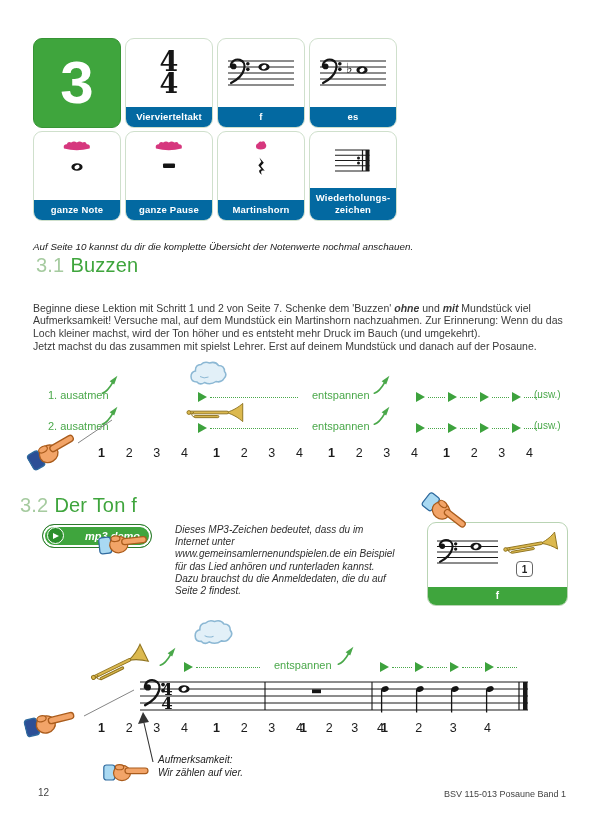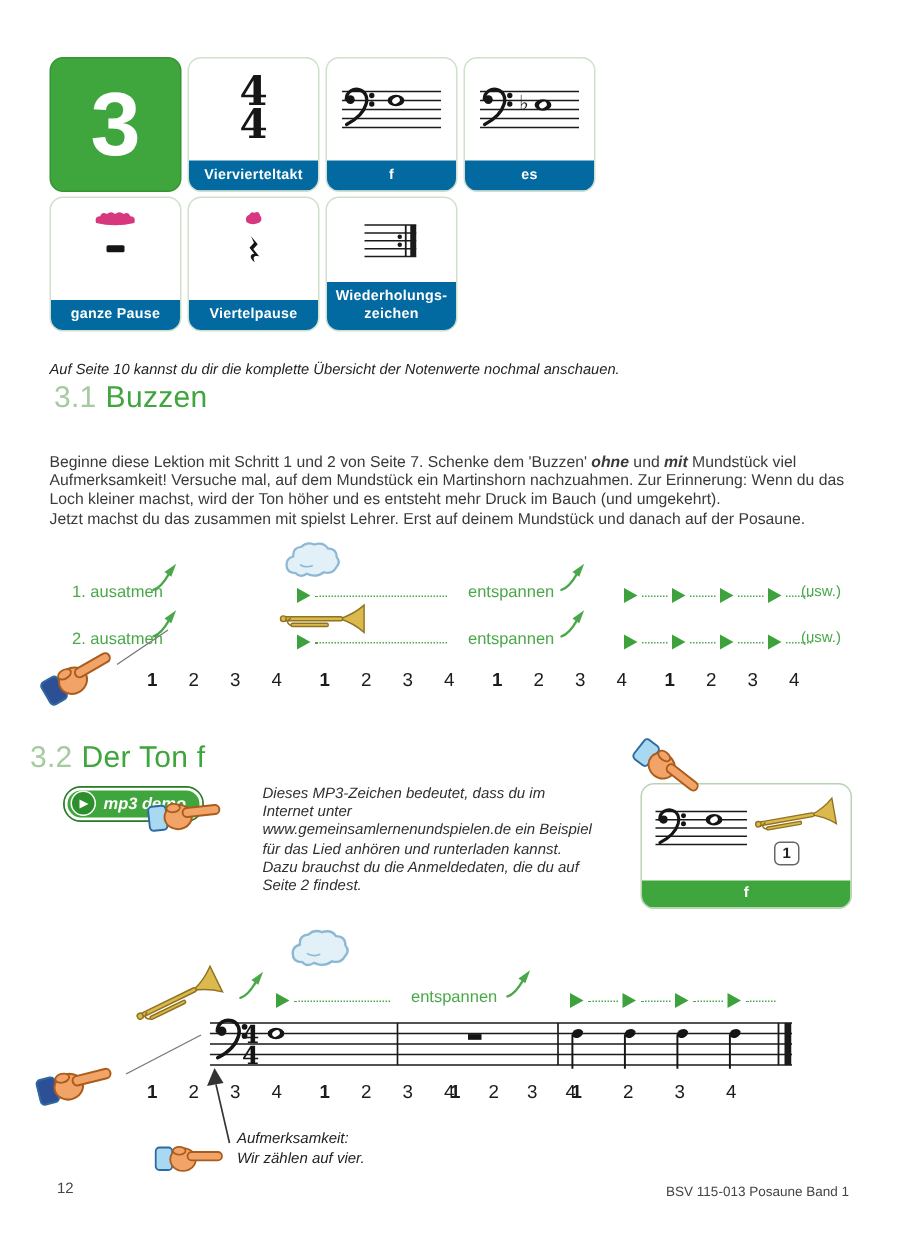--- a/index.html
+++ b/index.html
@@ -38,21 +38,21 @@
   .chain{position:absolute;display:flex;align-items:center;}
   .tri{display:inline-block;width:0;height:0;border-left:9px solid #3da23d;
        border-top:5px solid transparent;border-bottom:5px solid transparent;}
   .dline{display:inline-block;height:0;border-top:1.8px dotted #4aa84a;margin:0 3px;width:22px;}
   .cgroup{position:absolute;display:flex;width:90px;justify-content:space-between;
           font-size:12.5px;color:#1c1c1c;}
   .cgroup span:first-child{font-weight:bold;}
   .ann{position:absolute;font-style:italic;font-size:10px;line-height:12.5px;color:#222;}
 
   
-  .mp3{position:absolute;display:flex;align-items:center;gap:5px;background:#3fa53d;
+  .mp3{position:absolute;display:flex;align-items:center;gap:21px;background:#3fa53d;
        border:1px solid #2c7a2c;box-shadow:inset 0 0 0 2px #fff;border-radius:12px;
        padding:2px 11px 3px 4px;color:#fff;font-style:italic;font-weight:bold;font-size:11px;}
   .play-circ{width:15px;height:15px;border-radius:50%;background:#2c8f2c;border:1.5px solid #fff;
              display:flex;align-items:center;justify-content:center;flex:none;}
   .play-tri{width:0;height:0;border-left:6px solid #fff;border-top:3.5px solid transparent;
             border-bottom:3.5px solid transparent;margin-left:1px;}
   .info{position:absolute;left:175px;top:30px;width:222px;font-style:italic;font-size:10px;
         line-height:12.2px;color:#2f2f2f;}
   .ncard{position:absolute;left:427px;top:28px;width:141px;height:84px;box-sizing:border-box;
          border:1.5px solid #b9d4b4;border-radius:9px;background:#fff;overflow:hidden;
@@ -149,36 +149,47 @@
         <div class="card-label">es</div>
       </div>
     </div>
 
     <div class="crow">
       <div class="card">
         <div class="card-body2">
           <svg width="28" height="12" viewBox="0 0 28 12">
               <use href="#blobw"></use>
             </svg>
+          <svg class="sym" width="16" height="10" viewBox="0 0 16 10">
+              <use href="#wnote" transform="translate(8,5)"></use>
+            </svg>
+        </div>
+        <div class="card-label">ganze Note</div>
+      </div>
+      <div class="card">
+        <div class="card-body2">
+          <svg width="28" height="12" viewBox="0 0 28 12">
+              <use href="#blobw"></use>
+            </svg>
           <svg class="sym" width="20" height="8" viewBox="0 0 20 8">
             <rect x="4" y="1.5" width="12" height="4.6" rx="1" fill="#151515"></rect>
           </svg>
         </div>
         <div class="card-label">ganze Pause</div>
       </div>
       <div class="card">
         <div class="card-body2">
           <svg width="13" height="11" viewBox="0 0 13 11">
               <use href="#blobs"></use>
             </svg>
           <svg width="9" height="19" viewBox="0 0 8 18" style="margin-top:6px">
               <use href="#qrest"></use>
             </svg>
         </div>
-        <div class="card-label">Viertelpause</div>
+        <div class="card-label">Martinshorn</div>
       </div>
       <div class="card">
         <div class="card-body">
           <svg width="40" height="28" viewBox="0 0 40 28">
             <path d="M2,4H36.5 M2,9.25H36.5 M2,14.5H36.5 M2,19.75H36.5 M2,25H36.5" stroke="#1a1a1a" stroke-width="1"></path>
             <path d="M29.5,4V25" stroke="#1a1a1a" stroke-width="1.2"></path>
             <rect x="32.5" y="4" width="4" height="21" fill="#1a1a1a"></rect>
             <circle cx="25.5" cy="11.9" r="1.5" fill="#1a1a1a"></circle>
             <circle cx="25.5" cy="17.1" r="1.5" fill="#1a1a1a"></circle>
           </svg>

